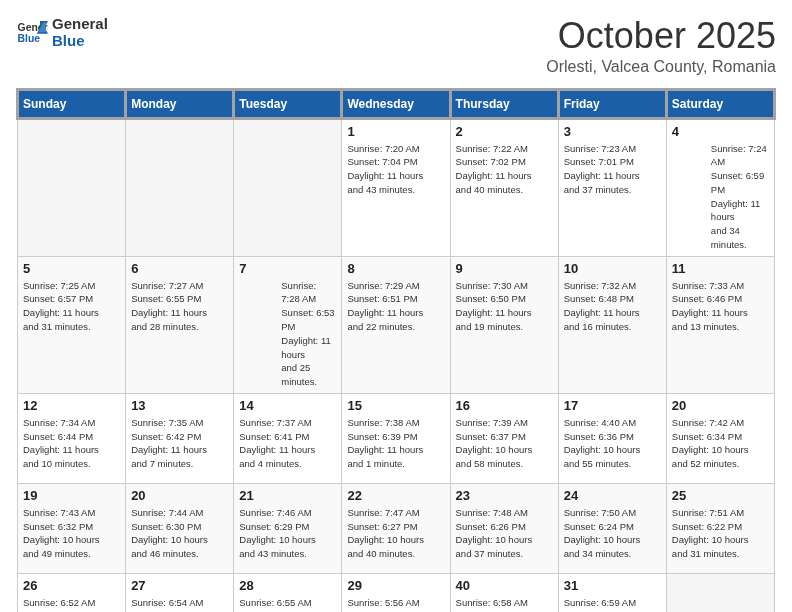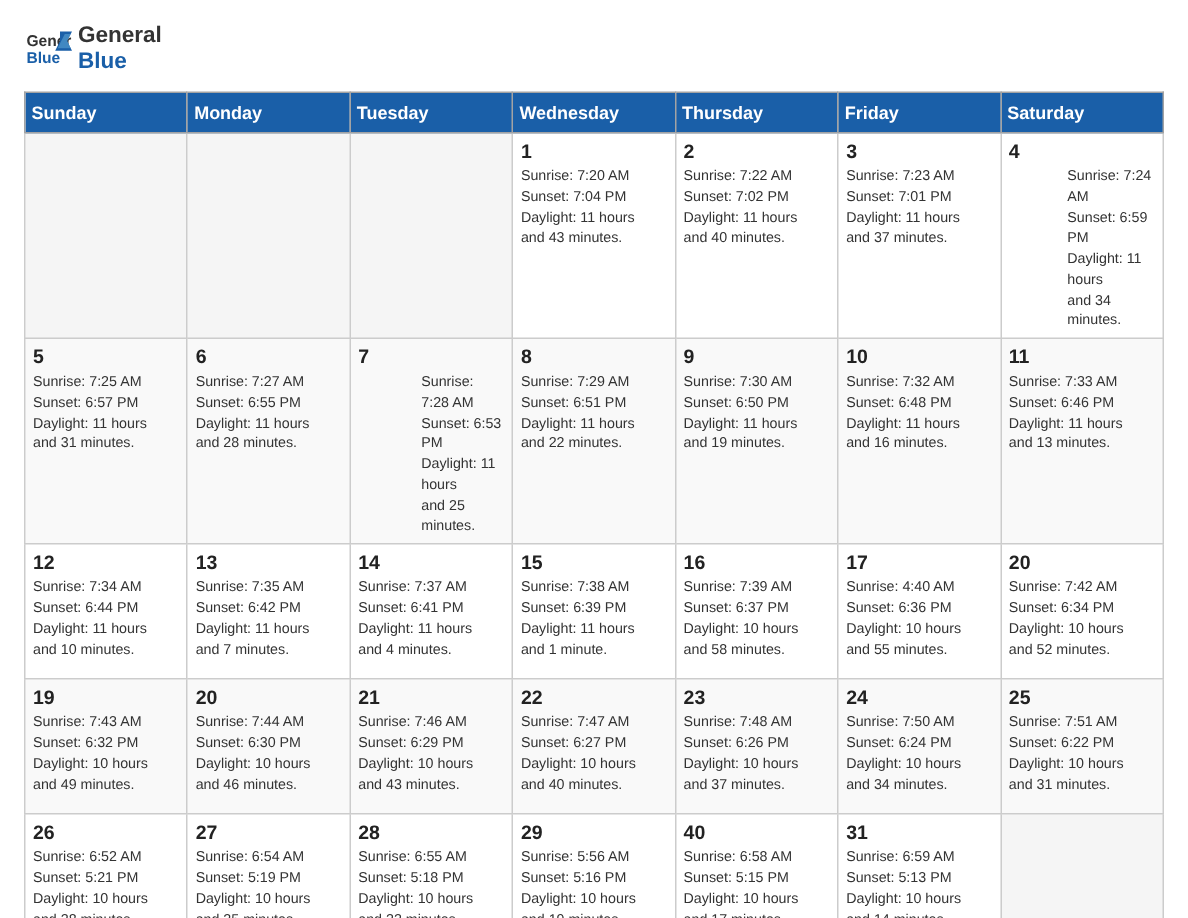--- a/index.html
+++ b/index.html
@@ -44,21 +44,21 @@
       border-collapse: collapse;
       table-layout: fixed;
     }
     thead tr th {
       background-color: #1a5fa8;
       color: #fff;
       font-size: 12px;
       font-weight: bold;
       padding: 6px 4px;
       text-align: left;
-      border: 1px solid #a3a3a3;
+      border: 3px solid #a3a3a3;
     }
     tbody tr td {
       border: 1px solid #ccc;
       vertical-align: top;
       padding: 4px 5px;
       font-size: 10px;
       color: #333;
       height: 90px;
       background: #fff;
     }
@@ -90,20 +90,24 @@
       <text x="2" y="14" font-size="13" font-weight="bold" fill="#333" font-family="Arial">General</text>
       <text x="2" y="28" font-size="13" font-weight="bold" fill="#1a5fa8" font-family="Arial">Blue</text>
       <polygon points="30,2 40,2 36,10 40,18 26,18 30,10" fill="#1a5fa8"></polygon>
       <polygon points="34,4 39,4 36,10 39,16 28,16 31,10" fill="#5ba3d4" opacity="0.6"></polygon>
     </svg>
     <div>
       <div style="font-size:15px;font-weight:bold;color:#333;line-height:1.1;">General</div>
       <div style="font-size:15px;font-weight:bold;color:#1a5fa8;line-height:1.1;">Blue</div>
     </div>
   </div>
+  <div class="title-block">
+    <div class="calendar-title">October 2025</div>
+    <div class="calendar-subtitle">Orlesti, Valcea County, Romania</div>
+  </div>
 </div>
 
 <table>
   <thead>
     <tr>
     <th>Sunday</th>
         <th>Monday</th>
         <th>Tuesday</th>
         <th>Wednesday</th>
         <th>Thursday</th>

